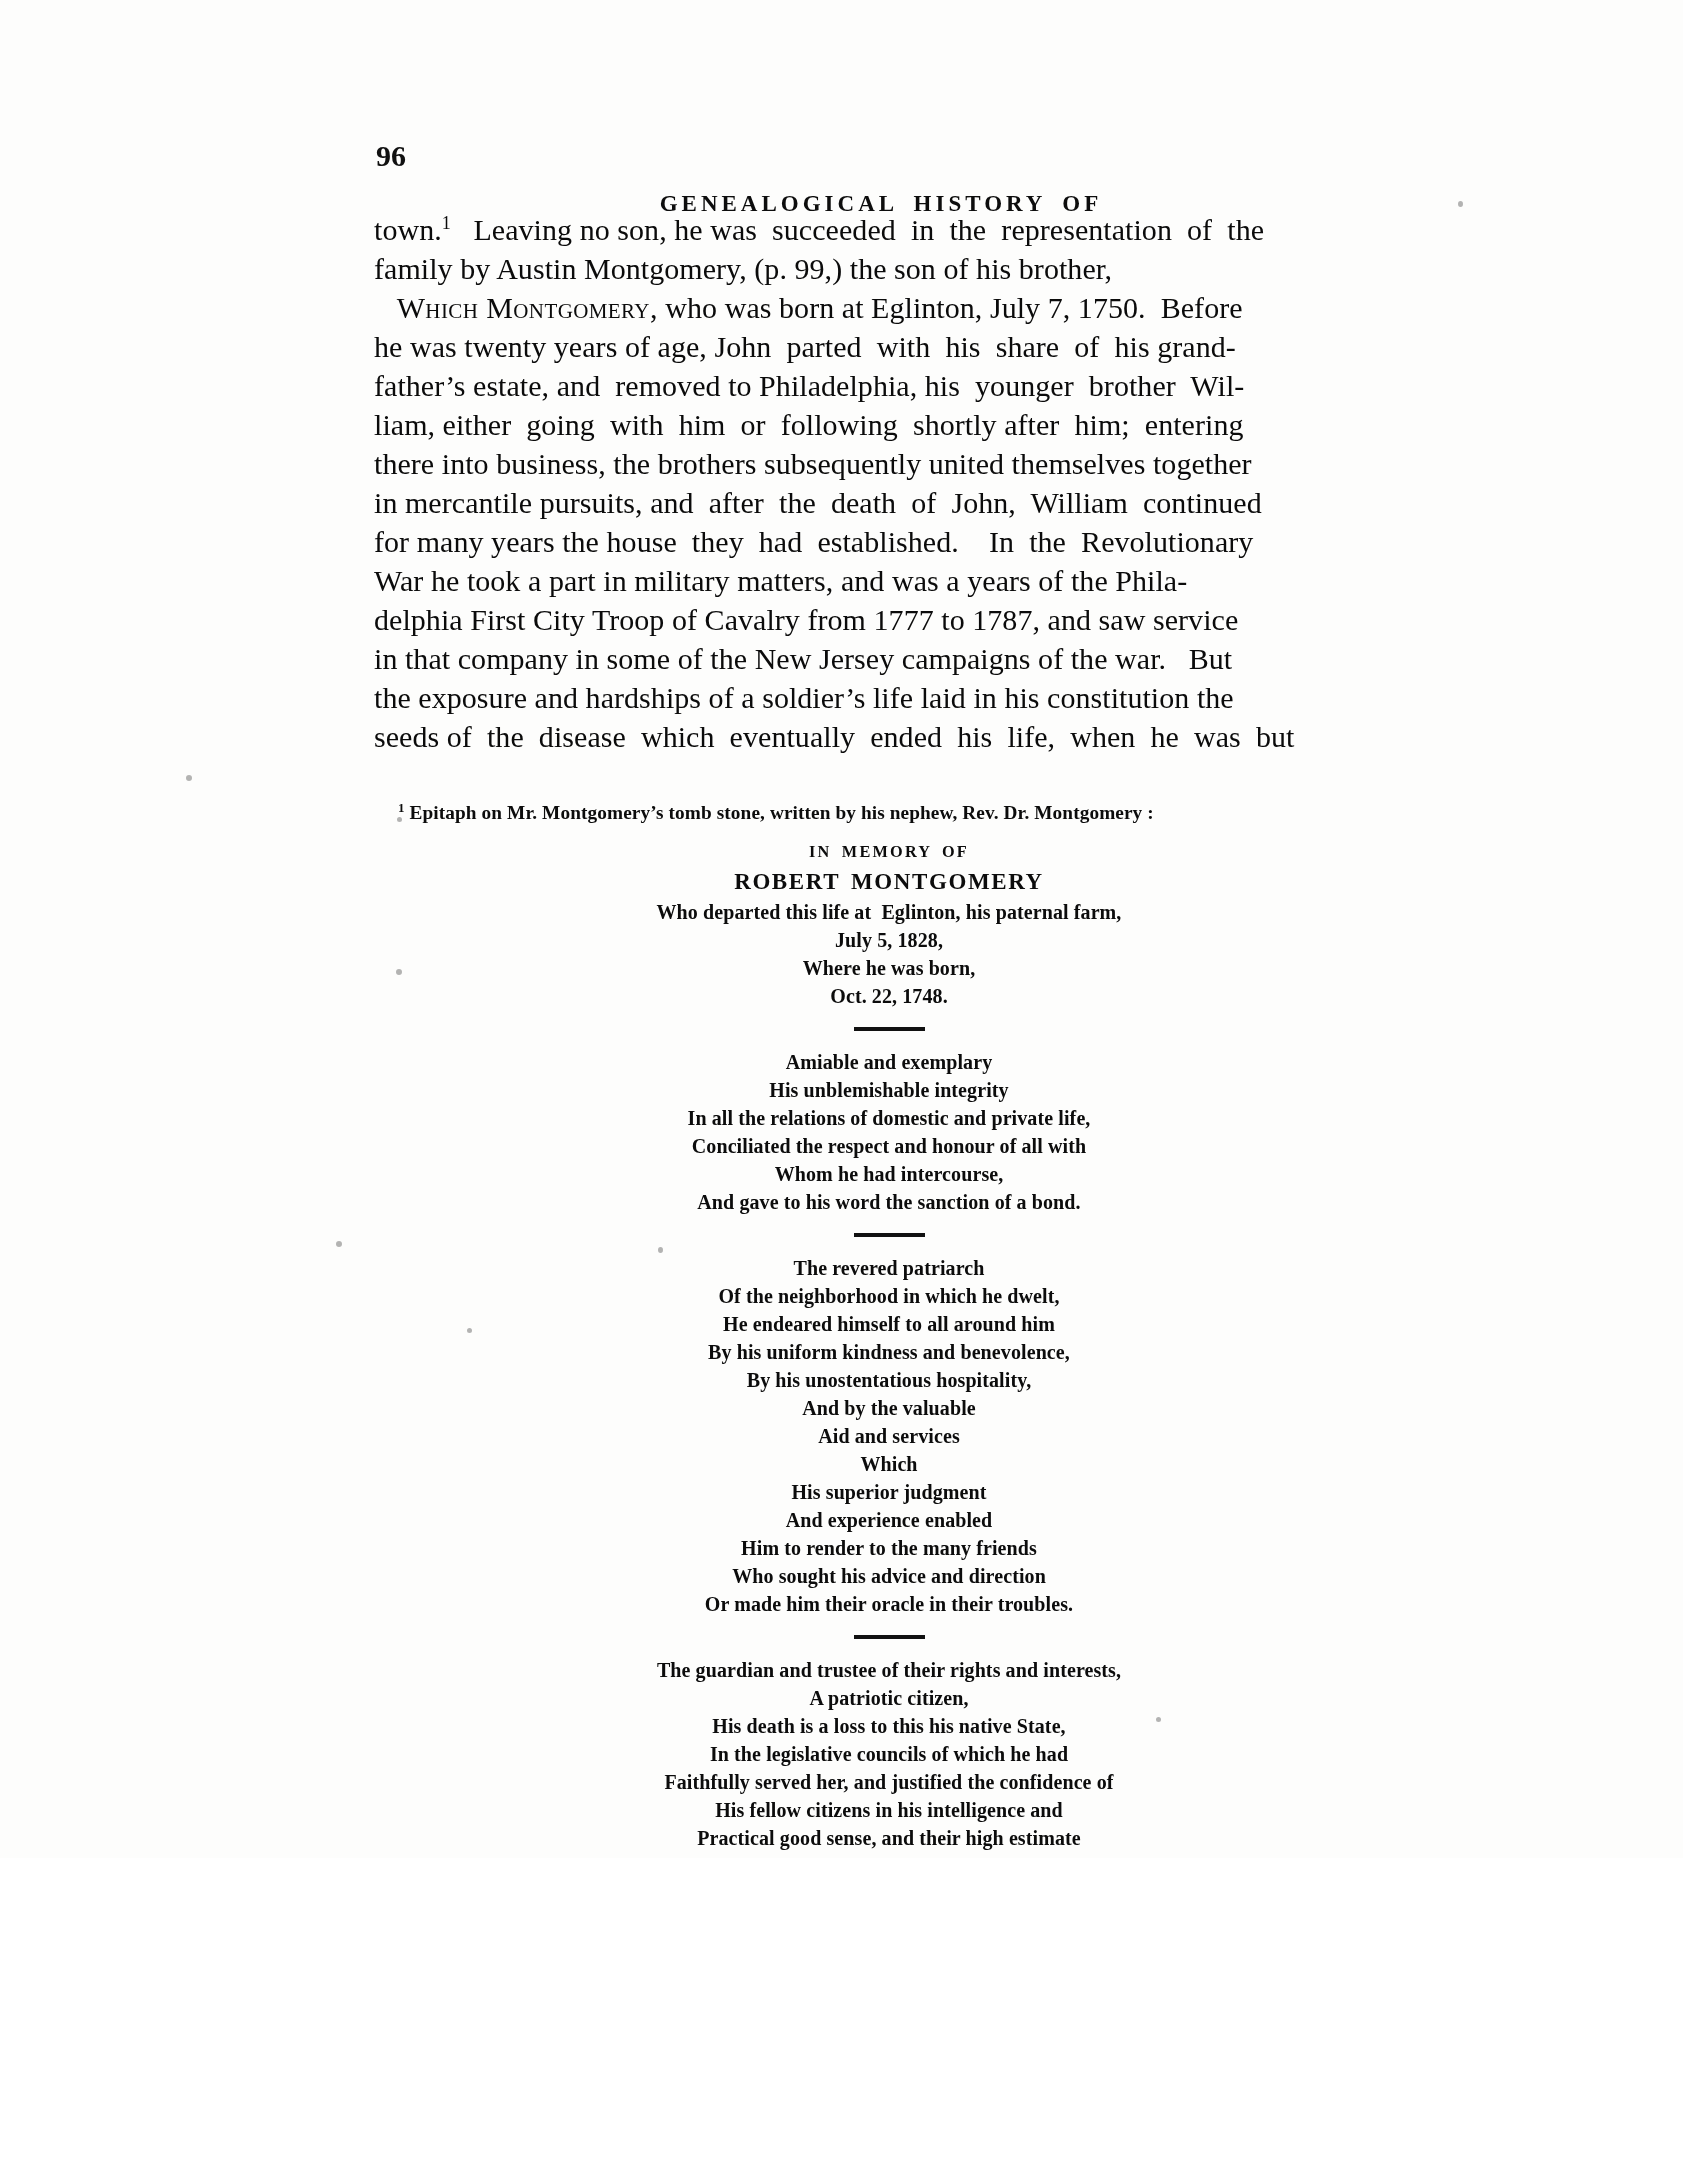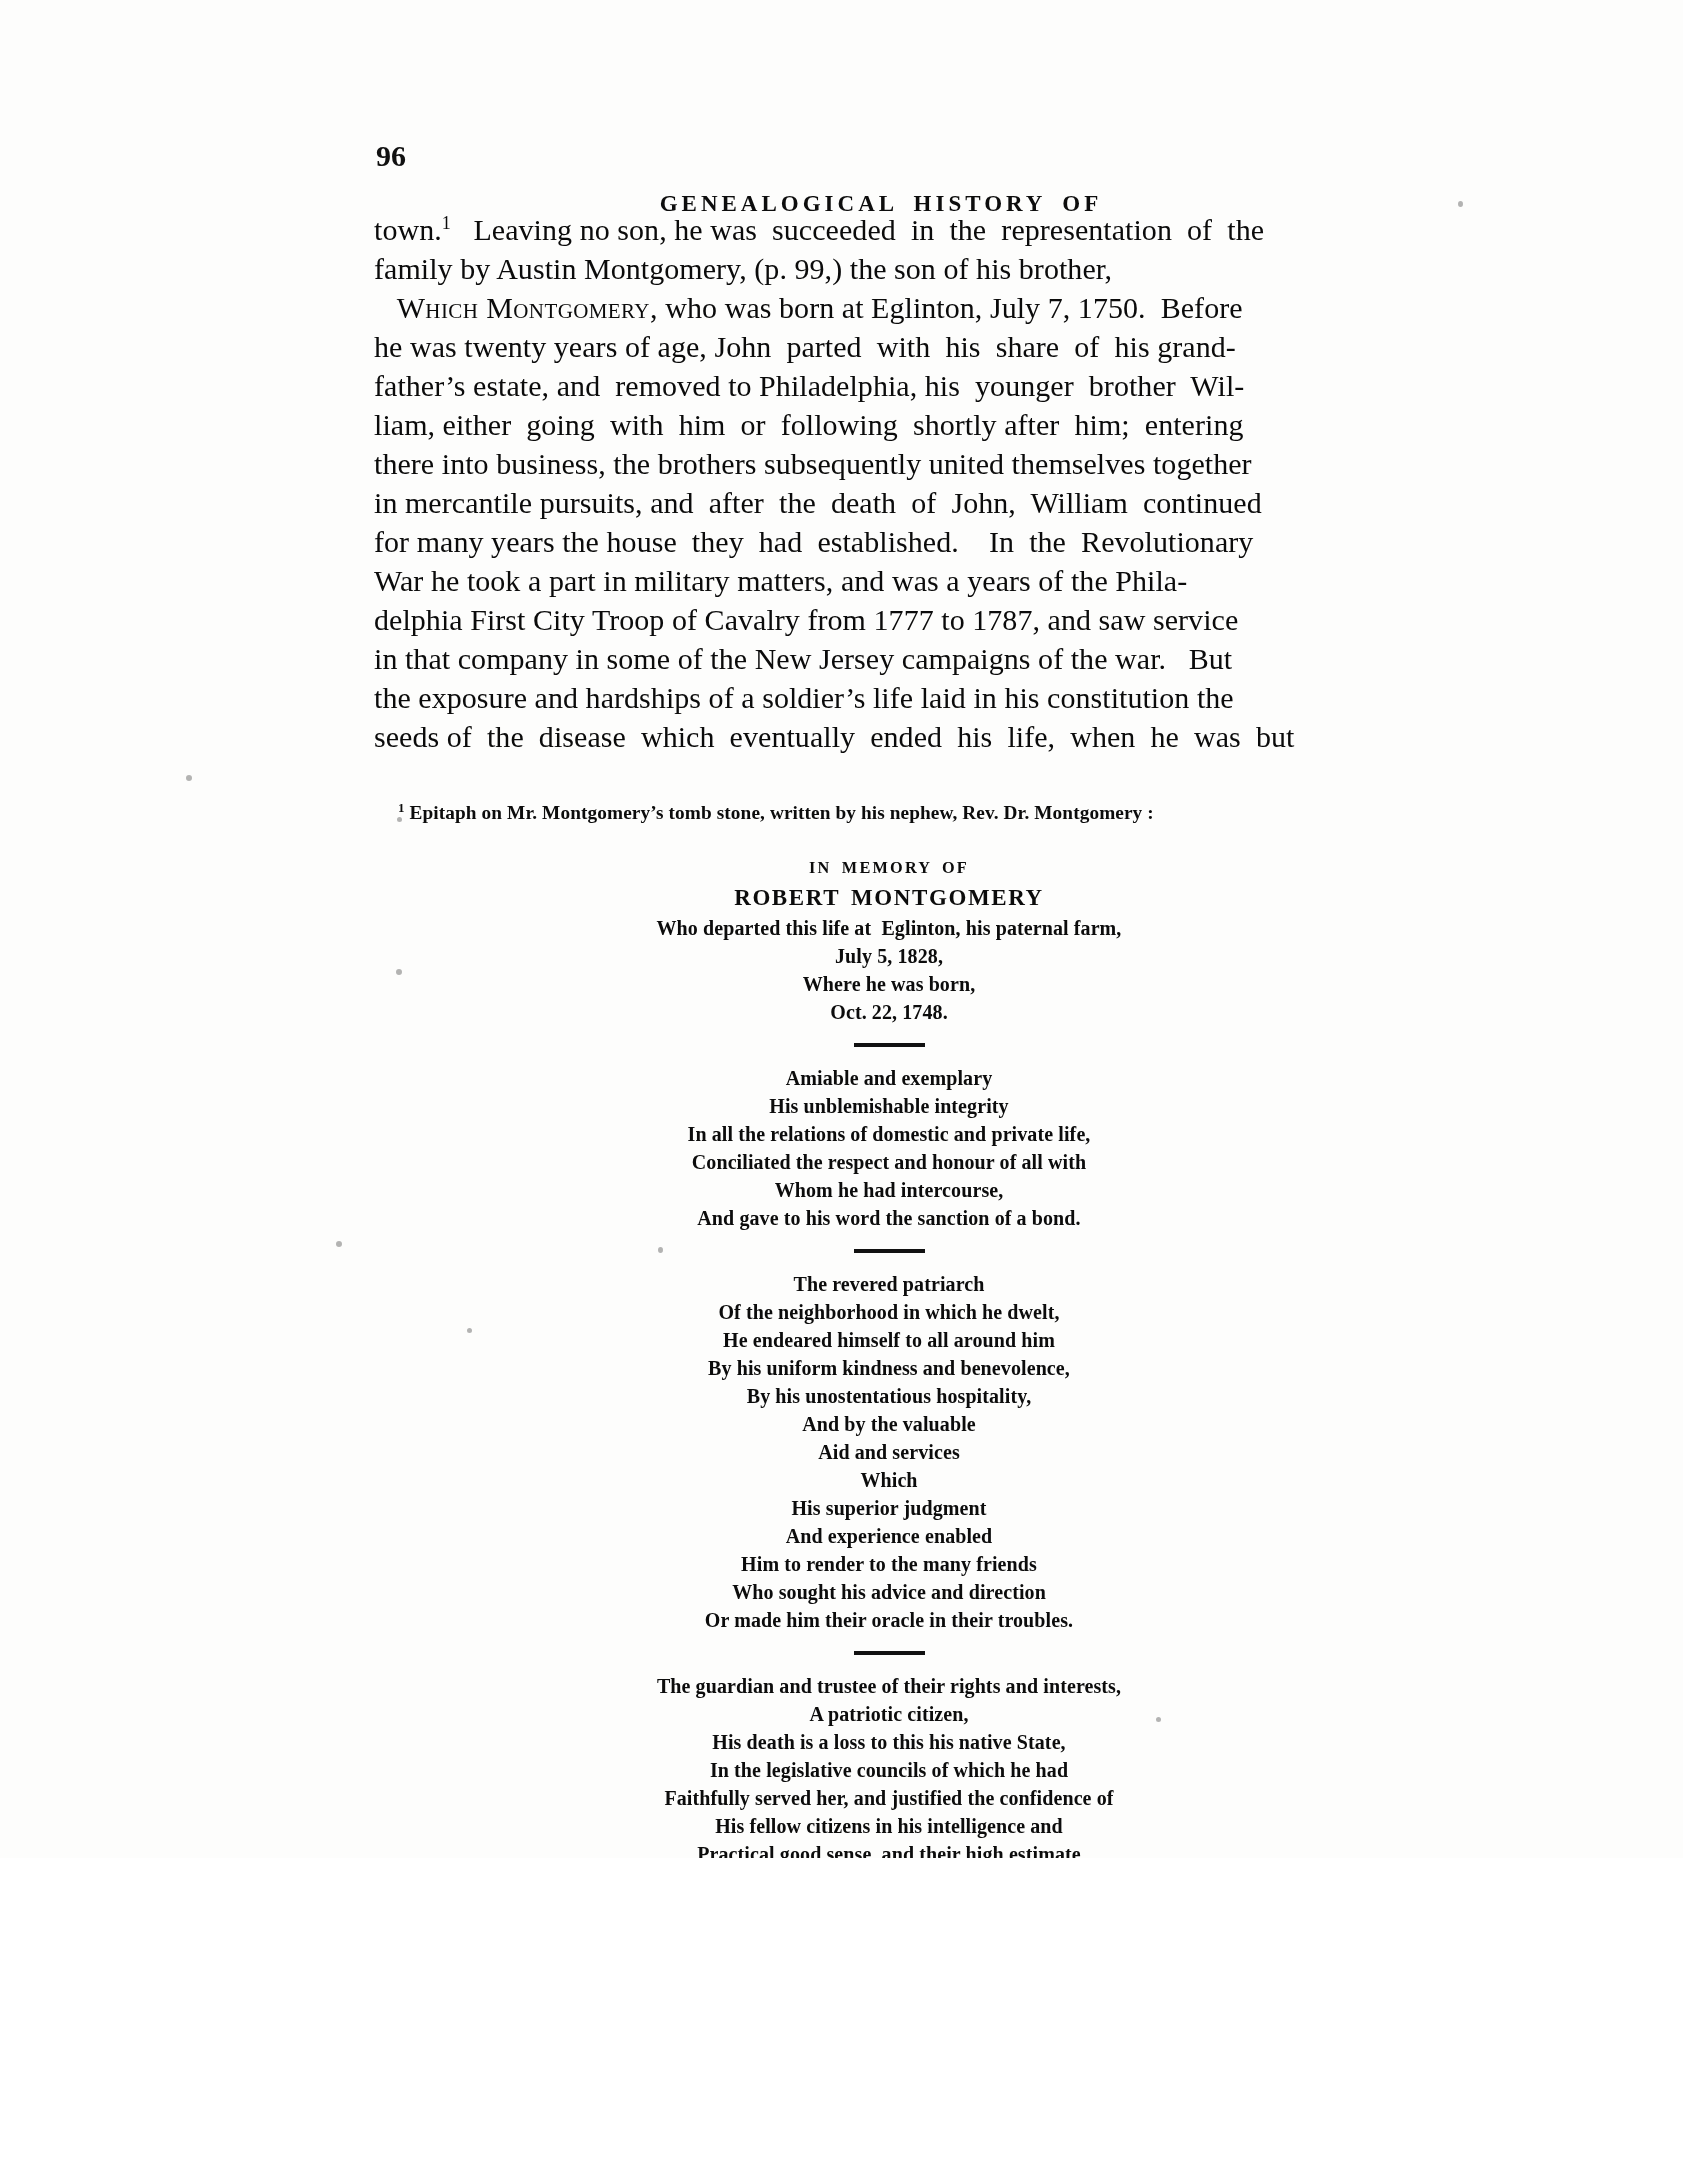--- a/index.html
+++ b/index.html
@@ -101,21 +101,21 @@
     letter-spacing: 0.1px;
     color: #0c0c0c;
   }
   .fn-intro sup {
     font-size: 13px;
     vertical-align: super;
     line-height: 0;
   }
 
   .epitaph {
-    margin-top: 28px;
+    margin-top: 12px;
     text-align: center;
   }
   .ep-line {
     font-size: 20px;
     line-height: 28px;
     font-weight: 600;
     letter-spacing: 0.1px;
     color: #0c0c0c;
     white-space: pre;
   }

